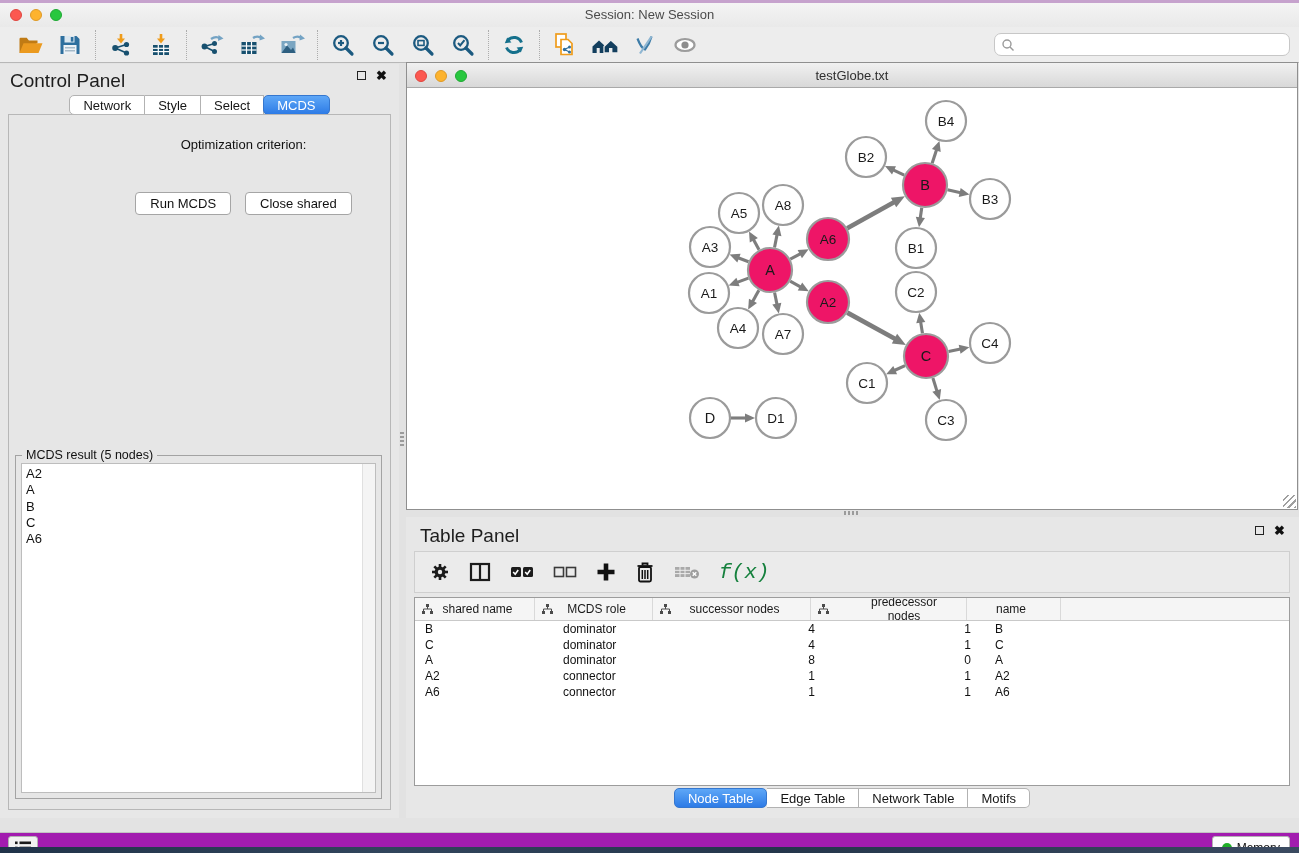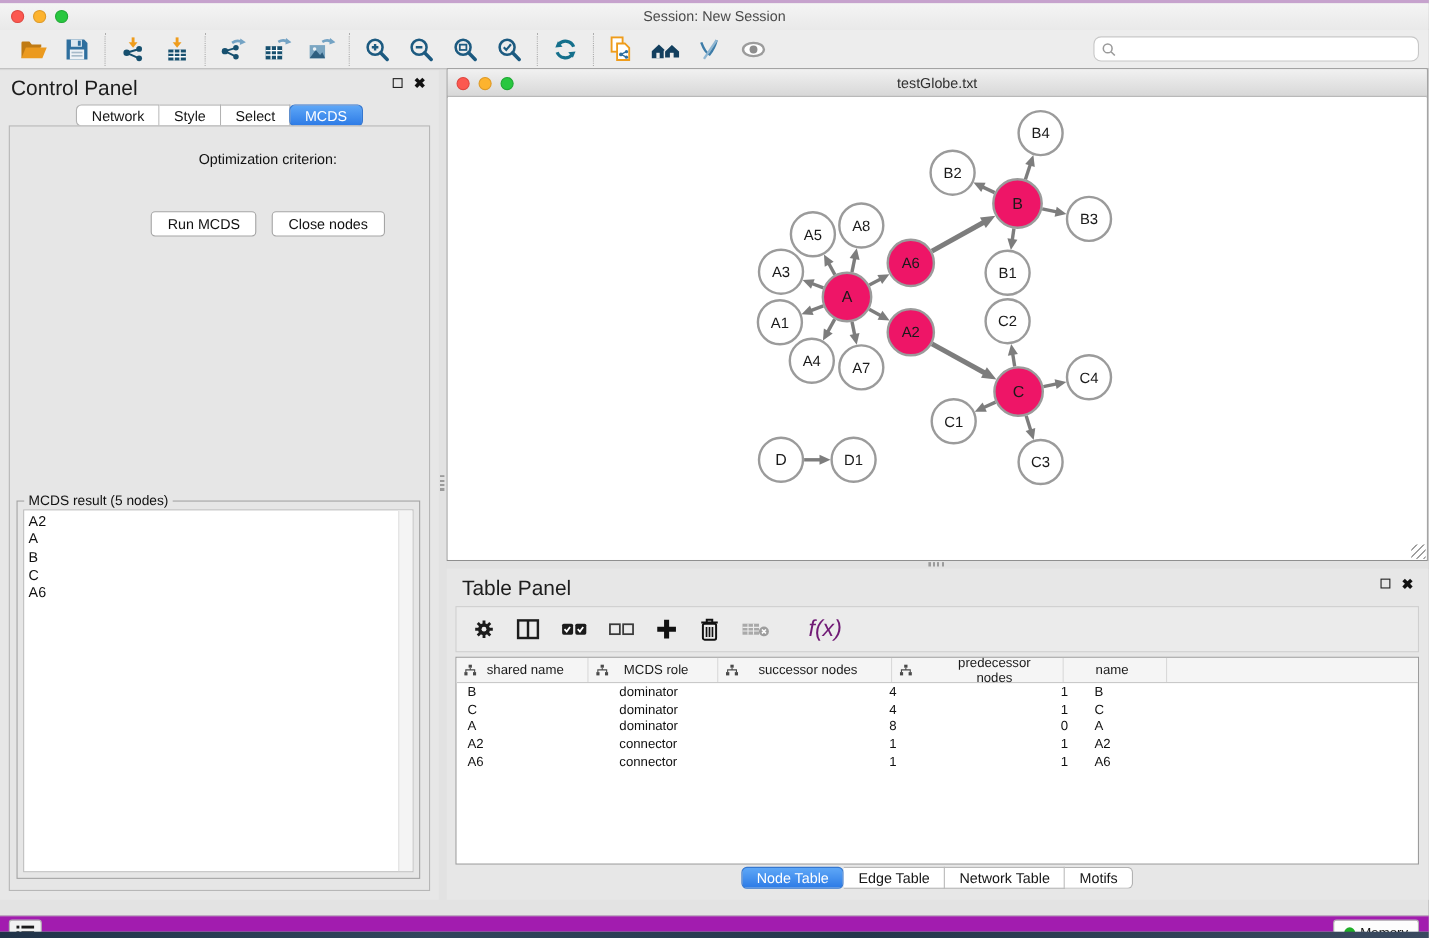--- a/index.html
+++ b/index.html
@@ -84,21 +84,21 @@
   .resize-grip { position:absolute; right:1px; bottom:1px; width:13px; height:13px;
     background:repeating-linear-gradient(135deg, transparent 0 3px, #9f9f9f 3px 4.5px); }
 
   
   .table-panel { position:absolute; left:406px; top:517px; width:893px; height:301px; background:#e7e7e7; }
   .table-panel .panel-header { left:14px; top:8px; }
   .table-panel .panel-icons { top:8px; right:14px; }
   .tp-toolbar { position:absolute; top:34px; left:8px; right:9px; height:42px; background:#ebebeb;
                 border:1px solid #cfcfcf; display:flex; align-items:center; gap:19px; padding-left:15px; }
   .tp-tool { display:flex; align-items:center; justify-content:center; }
-  .fx-label { font-family:Liberation Sans, sans-serif; font-style:italic; font-size:21px; color:#701a75;margin-left:16px; }
+  .fx-label { font-family:Liberation Mono, monospace; font-style:italic; font-size:21px; color:#15803d; }
   .tp-table { position:absolute; top:80px; left:8px; right:9px; height:189px; background:#fff;
               border:1px solid #9c9c9c; overflow:hidden; }
   .th-row { display:flex; height:23px; background:#f5f5f5; border-bottom:1px solid #c9c9c9; }
   .th-cell { display:flex; align-items:center; border-right:1px solid #d9d9d9; height:100%; padding-left:7px; }
   .th-label { flex:1; text-align:center; font-size:12px; color:#1a1a1a; padding-right:12px; }
   .th-filler { flex:1; }
   .tr { display:flex; height:15.8px; align-items:center; }
   .td { font-size:12px; color:#111; padding-left:10px; white-space:nowrap; }
   .td.num { text-align:right; padding-left:0; padding-right:14px; }
   .tp-tabs { position:absolute; top:271px; width:100%; display:flex; justify-content:center; }
@@ -290,21 +290,21 @@
     <div class="cp-tabs">
         <div class="tab">Network</div>
         <div class="tab">Style</div>
         <div class="tab">Select</div>
         <div class="tab active">MCDS</div>
       </div>
     <div class="cp-pane">
       <div class="opt-label">Optimization criterion:</div>
       <div class="btn-row">
         <button class="push-btn">Run MCDS</button>
-        <button class="push-btn">Close nodes</button>
+        <button class="push-btn">Close shared</button>
       </div>
       <div class="groupbox">
         <div class="groupbox-label">MCDS result (5 nodes)</div>
         <div class="result-list">
           <div>
               <div class="list-item">A2</div>
               <div class="list-item">A</div>
               <div class="list-item">B</div>
               <div class="list-item">C</div>
               <div class="list-item">A6</div>

